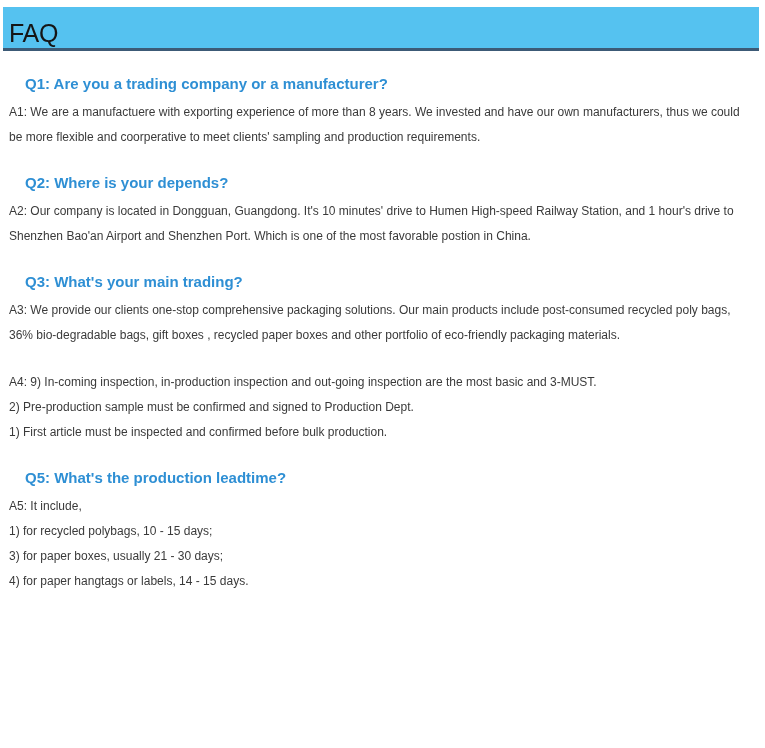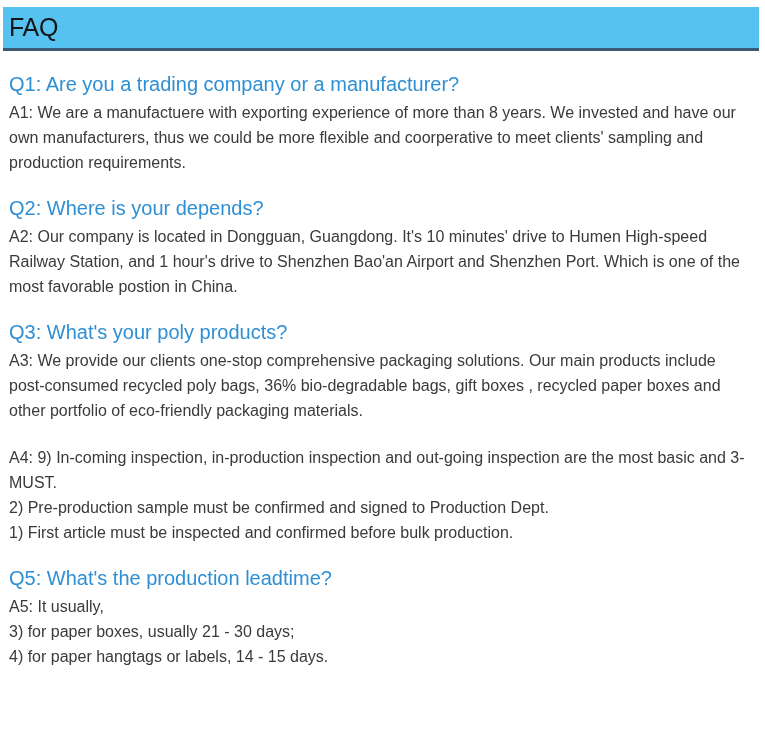--- a/index.html
+++ b/index.html
@@ -22,46 +22,46 @@
     overflow: hidden;
     font-family: "Liberation Sans", sans-serif;
     color: var(--body_text);
   }
   .faq-header {
     margin: 7px 6px 0 3px;
     height: 44px;
     background: var(--header_bg);
     border-bottom: 3px solid var(--header_border);
     display: flex;
-    align-items: center;
+    align-items: flex-end;
     padding-left: 6px;
   }
   .faq-header h1 {
     margin: 0;
     font-size: 25px;
     font-weight: 500;
     letter-spacing: -0.3px;
     color: var(--title_color);
   }
   .faq-content {
     padding: 0 10px 10px 9px;
   }
   .faq-item {
     margin-top: 22px;
   }
   .faq-question {
-    margin: 0 0 5px 0;
-    font-size: 20px;
+    margin: 0 0 5px 16px;
+    font-size: 15px;
     line-height: 22px;
-    font-weight: 400;
+    font-weight: 700;
     color: var(--question_color);
   }
   .faq-answer-line {
     margin: 0;
-    font-size: 16px;
+    font-size: 12px;
     line-height: 25px;
     color: var(--body_text);
   }
 </style>
 </head>
 <body>
 
 <div class="page">
   <header class="faq-header">
     <h1>FAQ</h1>
@@ -69,28 +69,29 @@
   <main class="faq-content" id="faq-list">
       <section class="faq-item">
         <h2 class="faq-question">Q1: Are you a trading company or a manufacturer?</h2>
         <p class="faq-answer-line">A1: We are a manufactuere with exporting experience of more than 8 years. We invested and have our own manufacturers, thus we could be more flexible and coorperative to meet clients' sampling and production requirements.</p>
       </section>
       <section class="faq-item">
         <h2 class="faq-question">Q2: Where is your depends?</h2>
         <p class="faq-answer-line">A2: Our company is located in Dongguan, Guangdong. It's 10 minutes' drive to Humen High-speed Railway Station, and 1 hour's drive to Shenzhen Bao'an Airport and Shenzhen Port. Which is one of the most favorable postion in China.</p>
       </section>
       <section class="faq-item">
-        <h2 class="faq-question">Q3: What's your poly products?</h2>
+        <h2 class="faq-question">Q3: What's your main trading?</h2>
         <p class="faq-answer-line">A3: We provide our clients one-stop comprehensive packaging solutions. Our main products include post-consumed recycled poly bags, 36% bio-degradable bags, gift boxes , recycled paper boxes and other portfolio of eco-friendly packaging materials.</p>
       </section>
       <section class="faq-item">
         <p class="faq-answer-line">A4: 9) In-coming inspection, in-production inspection and out-going inspection are the most basic and 3-MUST.</p>
         <p class="faq-answer-line">2) Pre-production sample must be confirmed and signed to Production Dept.</p>
         <p class="faq-answer-line">1) First article must be inspected and confirmed before bulk production.</p>
       </section>
       <section class="faq-item">
         <h2 class="faq-question">Q5: What's the production leadtime?</h2>
-        <p class="faq-answer-line">A5: It usually,</p>
+        <p class="faq-answer-line">A5: It include,</p>
+        <p class="faq-answer-line">1) for recycled polybags, 10 - 15 days;</p>
         <p class="faq-answer-line">3) for paper boxes, usually 21 - 30 days;</p>
         <p class="faq-answer-line">4) for paper hangtags or labels, 14 - 15 days.</p>
       </section>
     </main>
 </div>
 
 </body></html>

